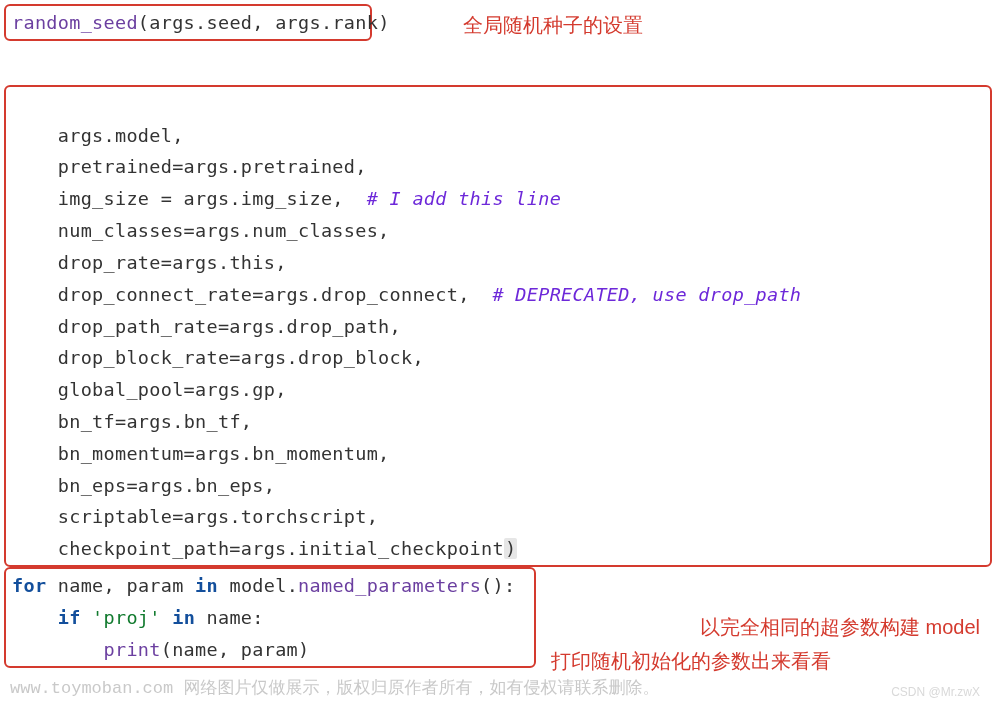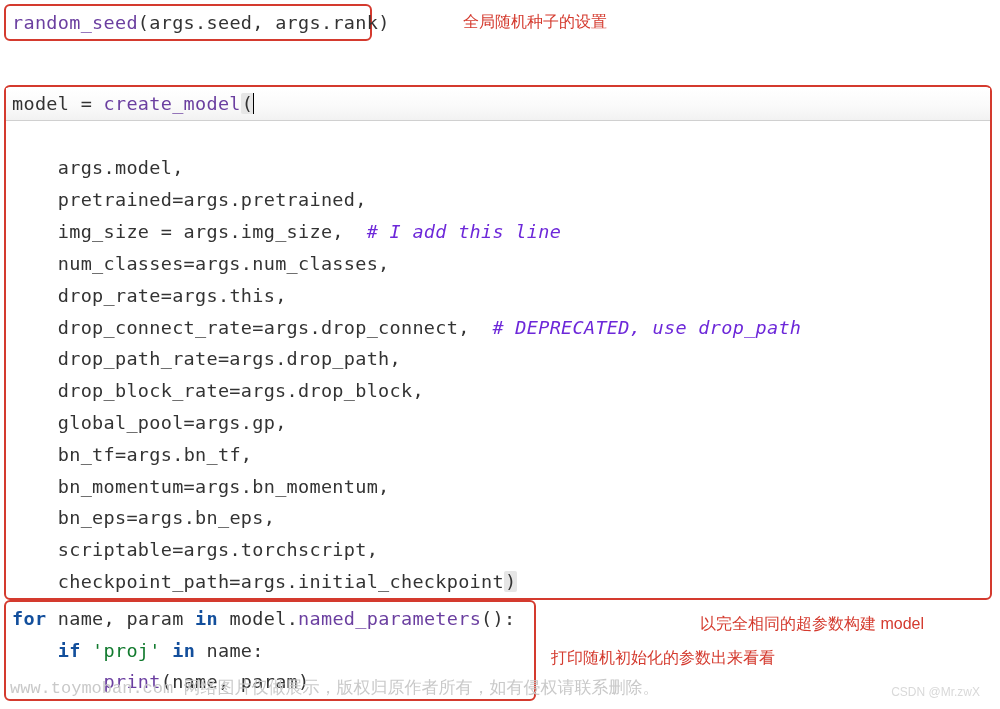--- a/index.html
+++ b/index.html
@@ -36,21 +36,21 @@
       margin-bottom: 0px;
     }
     .region3 {
       width: 532px;
       padding-bottom: 1px;
     }
     .anno {
       position: absolute;
       color: #d43a2e;
       font-family: "Microsoft YaHei", "PingFang SC", sans-serif;
-      font-size: 16px;
+      font-size: 20px;
       letter-spacing: 0;
       white-space: nowrap;
     }
     .anno1 { top: 8px; left: 463px; }
     .anno2 { top: 610px; left: 700px; }
     .anno3 { top: 644px; left: 551px; }
     .watermark-left {
       position: absolute;
       bottom: 6px;
       left: 10px;
@@ -103,21 +103,21 @@
       padding: 0 1px;
     }
   </style>
 </head>
 <body>
 
 <div class="code-region region1"><span class="c-fn">random_seed</span><span class="c-punc">(</span><span class="c-id">args</span><span class="c-punc">.</span><span class="c-id">seed</span><span class="c-punc">, </span><span class="c-id">args</span><span class="c-punc">.</span><span class="c-id">rank</span><span class="c-punc">)</span></div>
 
 <div class="anno anno1">全局随机种子的设置</div>
 
-<div class="code-region region2"><span class="highlight-line"><span class="c-id">model</span><span class="c-op"> = </span><span class="c-fn">create_model</span><span class="c-punc open-paren-mark">(</span><span class="caret-marker"></span></span>
+<div class="code-region region2">
     <span class="c-id">args</span><span class="c-punc">.</span><span class="c-id">model</span><span class="c-punc">,</span>
     <span class="c-id">pretrained</span><span class="c-op">=</span><span class="c-id">args</span><span class="c-punc">.</span><span class="c-id">pretrained</span><span class="c-punc">,</span>
     <span class="c-id">img_size</span><span class="c-op"> = </span><span class="c-id">args</span><span class="c-punc">.</span><span class="c-id">img_size</span><span class="c-punc">,  </span><span class="c-cmt"># I add this line</span>
     <span class="c-id">num_classes</span><span class="c-op">=</span><span class="c-id">args</span><span class="c-punc">.</span><span class="c-id">num_classes</span><span class="c-punc">,</span>
     <span class="c-id">drop_rate</span><span class="c-op">=</span><span class="c-id">args</span><span class="c-punc">.</span><span class="c-id">this</span><span class="c-punc">,</span>
     <span class="c-id">drop_connect_rate</span><span class="c-op">=</span><span class="c-id">args</span><span class="c-punc">.</span><span class="c-id">drop_connect</span><span class="c-punc">,  </span><span class="c-cmt"># DEPRECATED, use drop_path</span>
     <span class="c-id">drop_path_rate</span><span class="c-op">=</span><span class="c-id">args</span><span class="c-punc">.</span><span class="c-id">drop_path</span><span class="c-punc">,</span>
     <span class="c-id">drop_block_rate</span><span class="c-op">=</span><span class="c-id">args</span><span class="c-punc">.</span><span class="c-id">drop_block</span><span class="c-punc">,</span>
     <span class="c-id">global_pool</span><span class="c-op">=</span><span class="c-id">args</span><span class="c-punc">.</span><span class="c-id">gp</span><span class="c-punc">,</span>
     <span class="c-id">bn_tf</span><span class="c-op">=</span><span class="c-id">args</span><span class="c-punc">.</span><span class="c-id">bn_tf</span><span class="c-punc">,</span>

